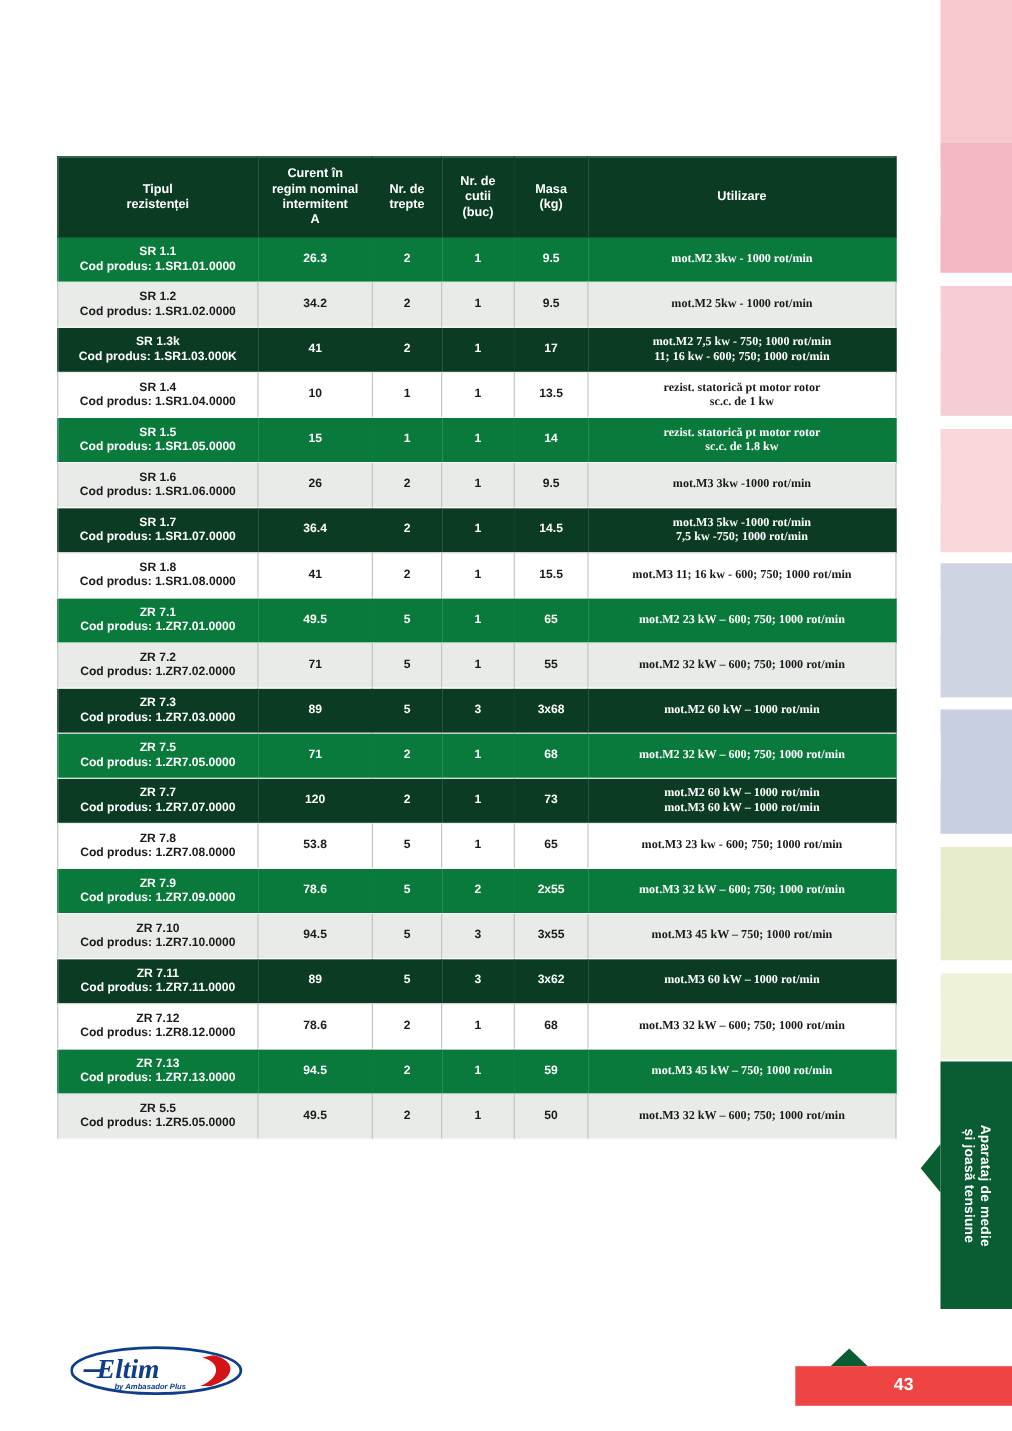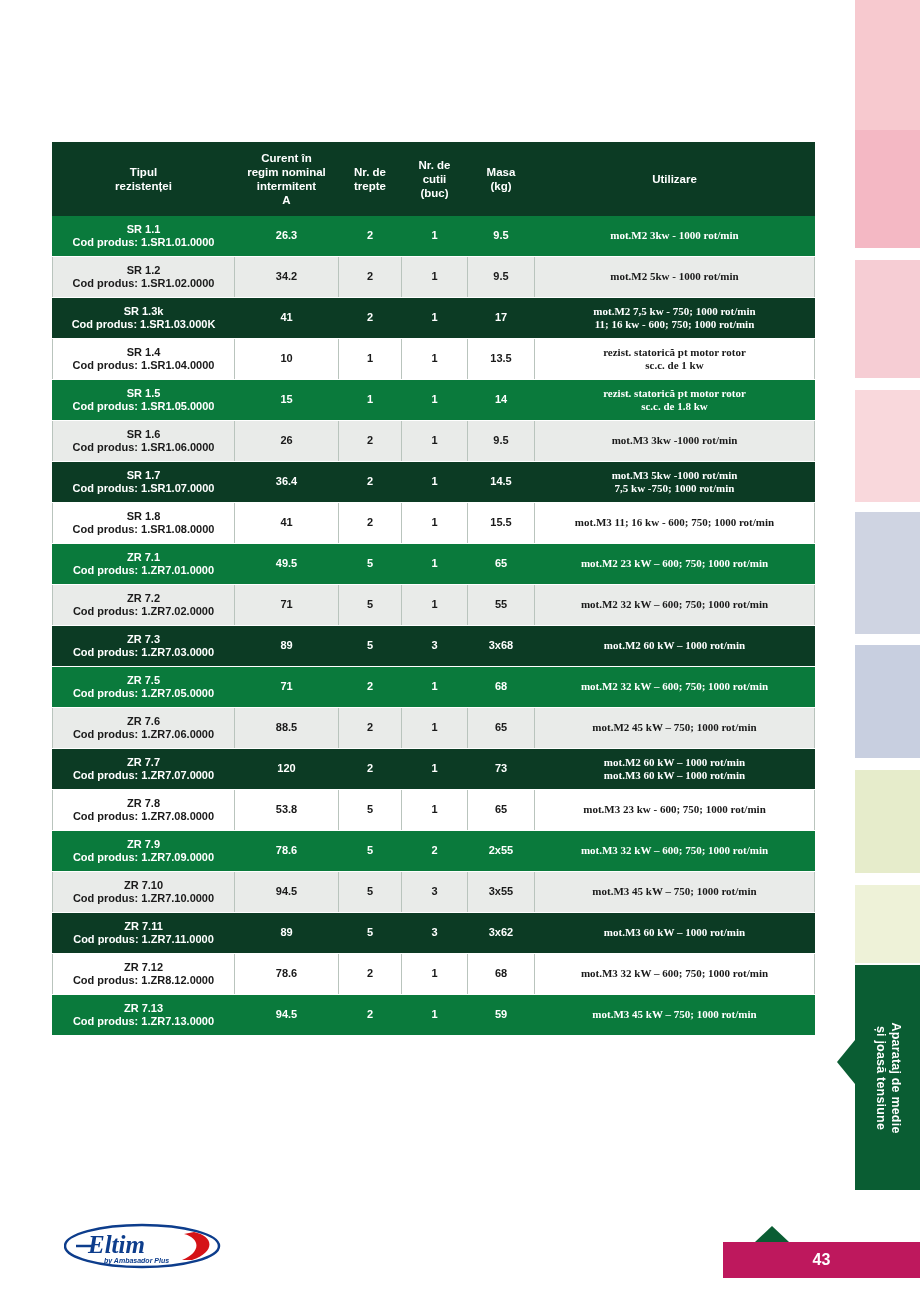--- a/index.html
+++ b/index.html
@@ -143,21 +143,21 @@
     height: 48px;
   }
   .logo svg { display: block; }
 
   .page-badge {
     position: absolute;
     left: 723px;
     top: 1242px;
     width: 197px;
     height: 36px;
-    background: #be185d;
+    background: #ef4444;
     color: #ffffff;
     font-size: 16px;
     font-weight: bold;
     display: flex;
     align-items: center;
     justify-content: center;
   }
   .page-badge-arrow {
     position: absolute;
     left: 755px;
@@ -393,33 +393,20 @@
             <span class="line2">Cod produs: 1.ZR7.05.0000</span>
           </td>
           <td>71</td>
           <td>2</td>
           <td>1</td>
           <td>68</td>
           <td class="util">
             <span class="line2">mot.M2  32 kW – 600; 750; 1000 rot/min</span>
           </td>
         </tr>
-        <tr class="r-gray">
-          <td class="type">
-            <span class="line2">ZR 7.6</span>
-            <span class="line2">Cod produs: 1.ZR7.06.0000</span>
-          </td>
-          <td>88.5</td>
-          <td>2</td>
-          <td>1</td>
-          <td>65</td>
-          <td class="util">
-            <span class="line2">mot.M2  45 kW – 750; 1000 rot/min</span>
-          </td>
-        </tr>
         <tr class="r-dark">
           <td class="type">
             <span class="line2">ZR 7.7</span>
             <span class="line2">Cod produs: 1.ZR7.07.0000</span>
           </td>
           <td>120</td>
           <td>2</td>
           <td>1</td>
           <td>73</td>
           <td class="util">
@@ -496,20 +483,33 @@
           <td class="type">
             <span class="line2">ZR 7.13</span>
             <span class="line2">Cod produs: 1.ZR7.13.0000</span>
           </td>
           <td>94.5</td>
           <td>2</td>
           <td>1</td>
           <td>59</td>
           <td class="util">
             <span class="line2">mot.M3  45 kW – 750; 1000 rot/min</span>
+          </td>
+        </tr>
+        <tr class="r-gray">
+          <td class="type">
+            <span class="line2">ZR 5.5</span>
+            <span class="line2">Cod produs: 1.ZR5.05.0000</span>
+          </td>
+          <td>49.5</td>
+          <td>2</td>
+          <td>1</td>
+          <td>50</td>
+          <td class="util">
+            <span class="line2">mot.M3  32 kW – 600; 750; 1000 rot/min</span>
           </td>
         </tr>
       </tbody>
   </table>
 </div>
 
 <div class="logo">
   <svg width="160" height="48" viewBox="0 0 160 48">
     <ellipse cx="78" cy="24" rx="77" ry="21" fill="#ffffff" stroke="#0d3d8c" stroke-width="2.5"></ellipse>
     <path d="M130 10 C150 14 152 30 128 38 L118 38 C138 30 136 16 120 12 Z" fill="#d51317"></path>

